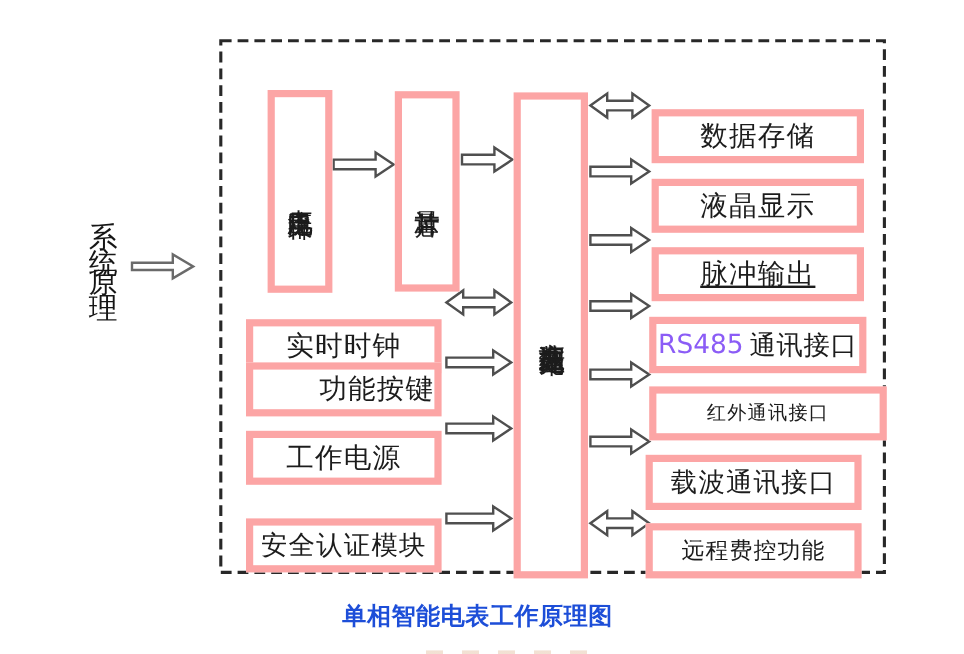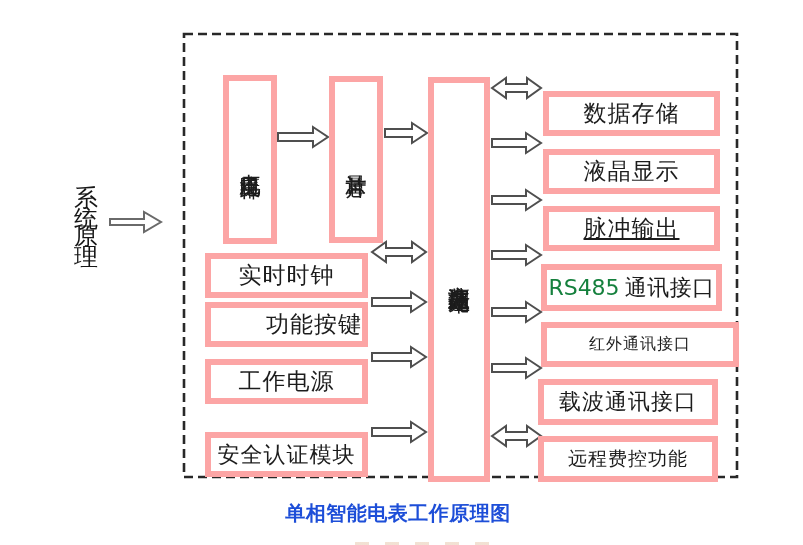--- a/index.html
+++ b/index.html
@@ -25,32 +25,32 @@
     margin-top:24px;
   }
   .vtext{
     writing-mode:vertical-rl;
     text-orientation:upright;
     letter-spacing:1px;
   }
   .node-sampling{left:223px;top:51px;width:54px;height:169px;font-size:21px;}
   .node-chip{left:329px;top:52px;width:54px;height:167px;font-size:21px;}
   .node-cpu{left:428px;top:53px;width:62px;height:405px;font-size:22px;padding-bottom:16px;}
-  .node-clock{left:205px;top:229px;width:163px;height:45px;}
+  .node-clock{left:205px;top:242px;width:163px;height:45px;}
   .node-keys{left:205px;top:278px;width:163px;height:45px;justify-content:flex-end;}
   .node-power{left:205px;top:335px;width:163px;height:45px;}
   .node-security{left:205px;top:408px;width:163px;height:45px;font-size:22px;}
   .node-storage{left:543px;top:67px;width:177px;height:45px;}
   .node-lcd{left:543px;top:125px;width:177px;height:45px;}
   .node-pulse{left:543px;top:182px;width:177px;height:45px;text-decoration:underline;}
   .node-rs485{left:541px;top:240px;width:181px;height:47px;font-size:22px;letter-spacing:0.5px;}
   .node-infrared{left:541px;top:298px;width:198px;height:45px;font-size:16px;}
   .node-carrier{left:538px;top:355px;width:180px;height:46px;font-size:22px;}
   .node-remote{left:538px;top:412px;width:180px;height:46px;font-size:19px;}
-  .rs485-prefix{color:#15803d;margin-right:5px;letter-spacing:0;}
+  .rs485-prefix{color:#8b5cf6;margin-right:5px;letter-spacing:0;}
   #side-label{
     position:absolute;left:70px;top:166px;height:170px;
     writing-mode:vertical-rl;text-orientation:upright;
     font-size:24px;letter-spacing:20px;color:#161616;
   }
   #caption{
     position:absolute;left:242px;top:500px;width:312px;
     text-align:center;font-size:20px;font-weight:bold;
     letter-spacing:0.5px;color:#1d4ed8;
   }

